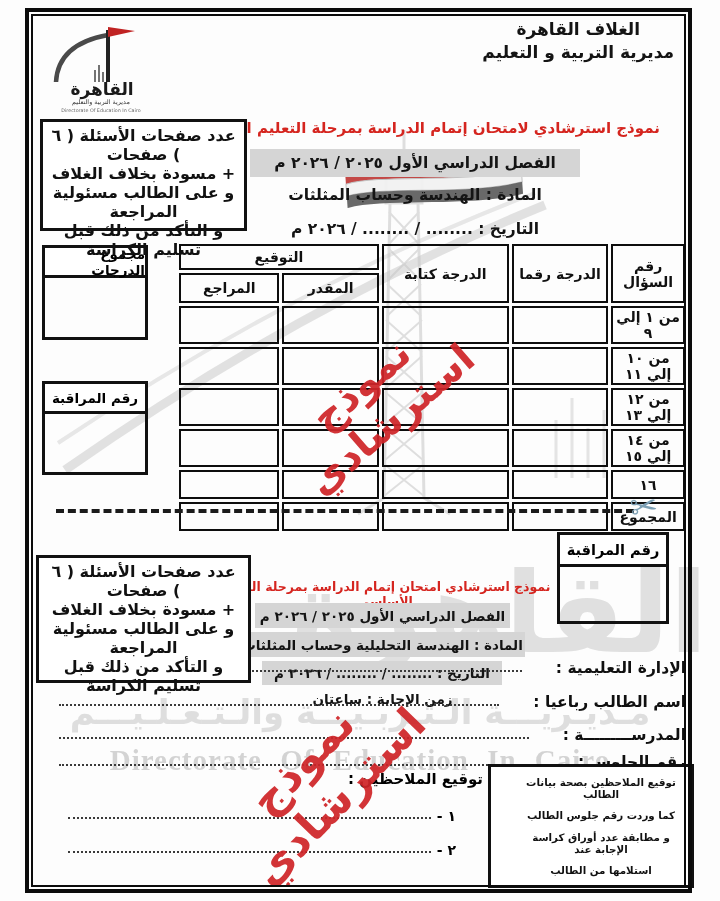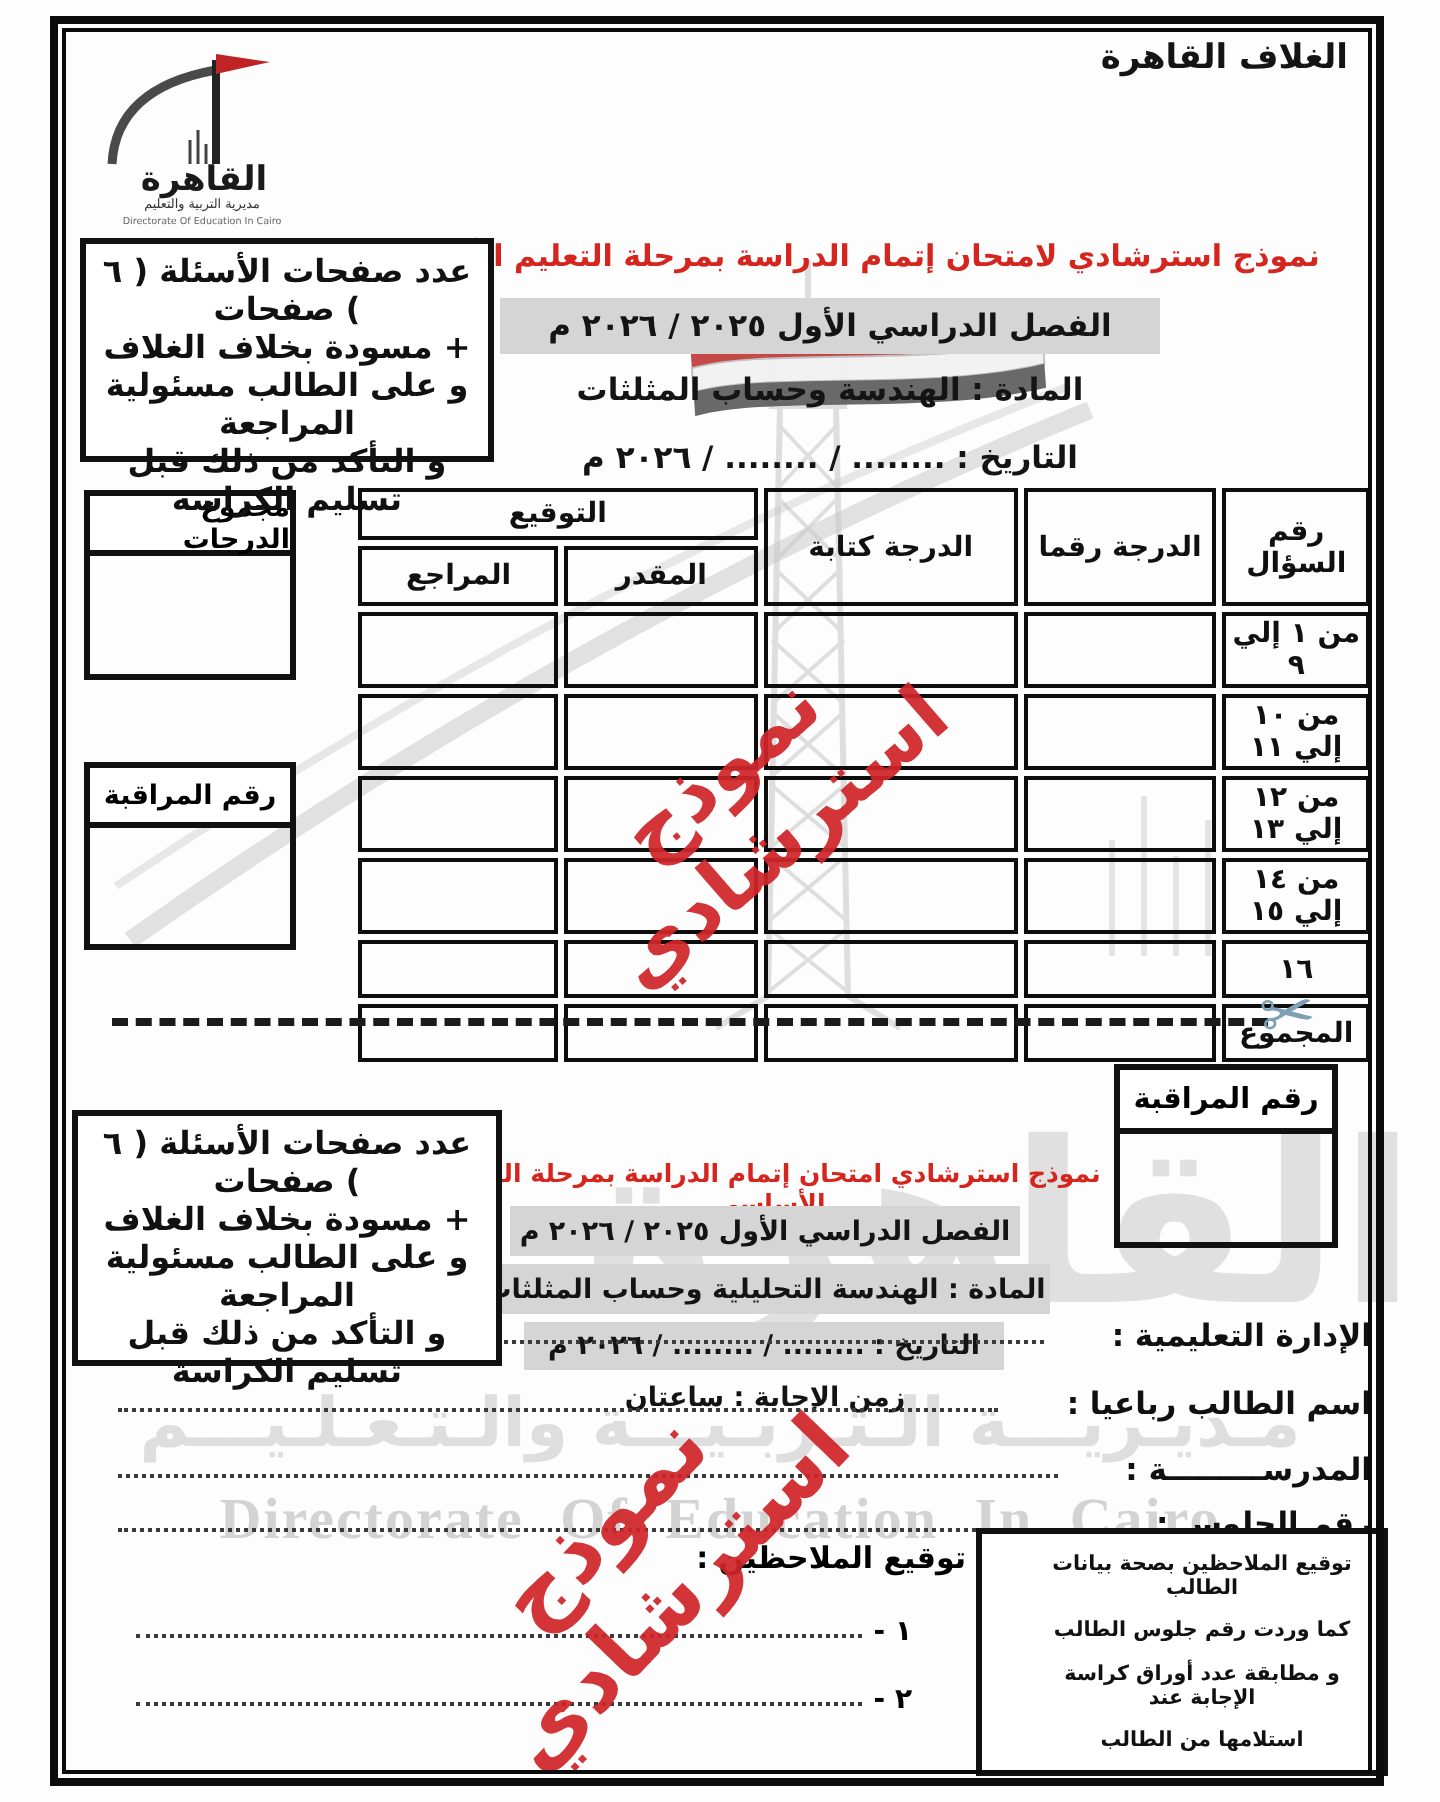--- a/index.html
+++ b/index.html
@@ -117,20 +117,21 @@
       </g>
     </svg>
   </div>
 
   <div class="frame-outer">
       <div class="frame-inner"></div>
     </div>
 
   <div class="abs gov bold rtl">
     <div>الغلاف القاهرة</div>
+    <div>مديرية التربية و التعليم</div>
   </div>
 
   <div class="abs logo-box">
     <svg width="122" height="92" viewBox="0 0 122 92">
       <path d="M16 60 Q18 22 68 13" stroke="#4a4a4a" stroke-width="4.5" fill="none"></path>
       <line x1="68" y1="8" x2="68" y2="60" stroke="#222" stroke-width="4"></line>
       <path d="M68 5 L95 9 L68 15 Z" fill="#c02323"></path>
       <g stroke="#444" stroke-width="1.5">
         <line x1="55" y1="48" x2="55" y2="60"></line>
           <line x1="59" y1="43" x2="59" y2="60"></line>

